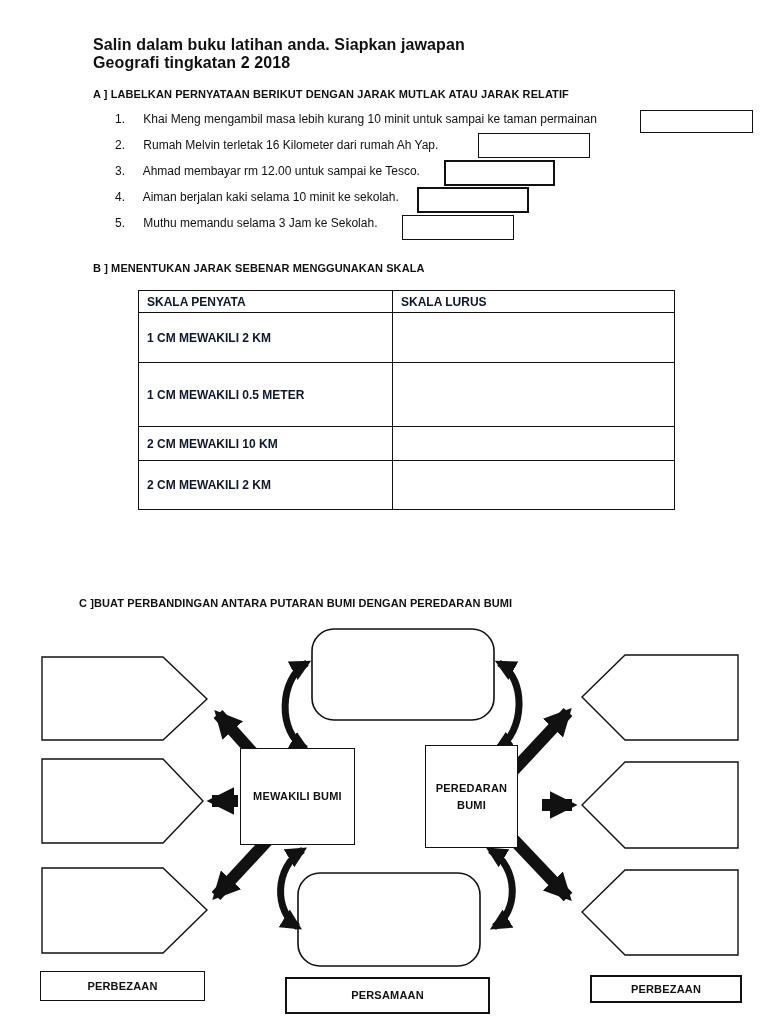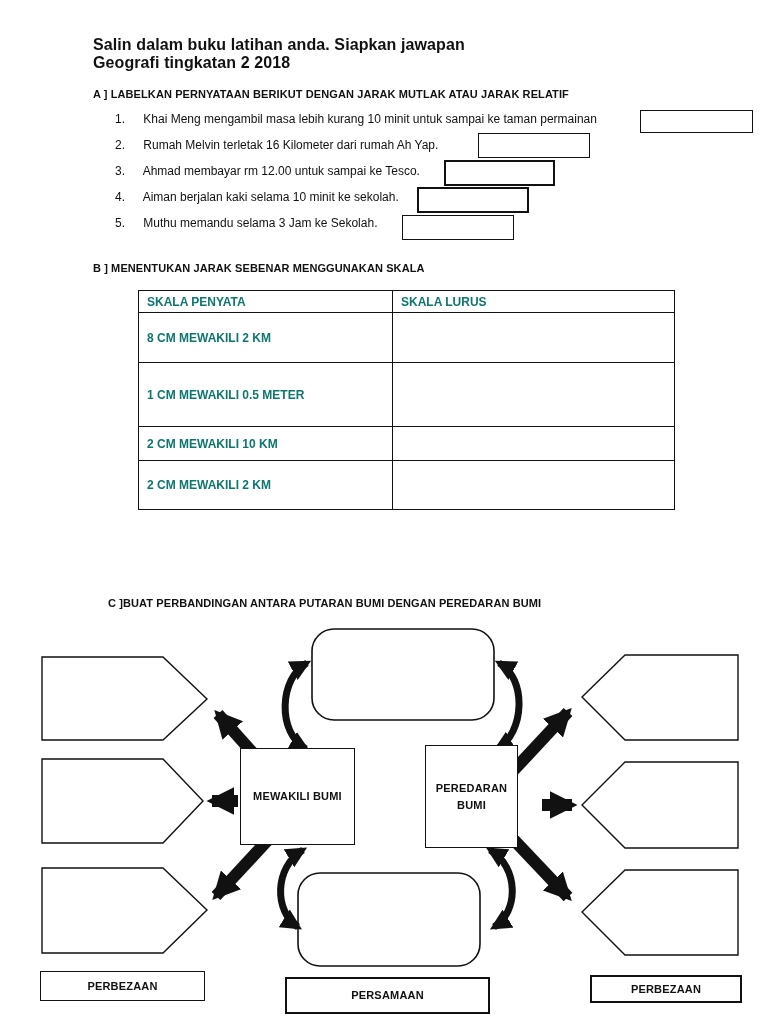--- a/index.html
+++ b/index.html
@@ -9,21 +9,21 @@
   .hline{font-size:16px;font-weight:700;letter-spacing:.1px;}
   .sec-head{font-size:11px;font-weight:700;letter-spacing:.1px;}
   .list-item{position:absolute;left:115px;font-size:12px;font-weight:400;white-space:nowrap;}
   .list-item .num{display:inline-block;width:25px;}
   .ansbox{position:absolute;background:#fff;border:1.5px solid #111;box-sizing:border-box;}
   .ansbox.thick{border-width:2.5px;}
   table.scale-table{position:absolute;left:138px;top:290px;width:537px;
         border-collapse:collapse;table-layout:fixed;}
   table.scale-table th,table.scale-table td{
         border:1.5px solid #111;font-size:12px;font-weight:700;
-        padding:0 0 0 8px;text-align:left;vertical-align:middle;color:#0f766e;}
+        padding:0 0 0 8px;text-align:left;vertical-align:middle;color:#0f172a;}
   table.scale-table th{height:21px;}
   .diagram-label{position:absolute;display:flex;align-items:center;justify-content:center;
         text-align:center;background:#fff;border:1.5px solid #111;box-sizing:border-box;
         font-size:11px;font-weight:700;letter-spacing:.2px;line-height:1.5;}
   svg{position:absolute;left:0;top:0;}
 </style>
 </head>
 <body>
 
 <div class="abs hline" style="left:93px;top:36px">Salin dalam buku latihan anda. Siapkan jawapan</div>
@@ -64,39 +64,39 @@
   <colgroup>
       <col style="width:254px">
       <col>
     </colgroup>
   <tbody>
   <tr>
     <th>SKALA PENYATA</th>
     <th>SKALA LURUS</th>
   </tr>
   <tr style="height:50px">
-    <td>8 CM MEWAKILI 2 KM</td>
+    <td>1 CM MEWAKILI 2 KM</td>
     <td></td>
   </tr>
   <tr style="height:64px">
     <td>1 CM MEWAKILI 0.5 METER</td>
     <td></td>
   </tr>
   <tr style="height:34px">
     <td>2 CM MEWAKILI 10 KM</td>
     <td></td>
   </tr>
   <tr style="height:49px">
     <td>2 CM MEWAKILI 2 KM</td>
     <td></td>
   </tr>
   </tbody>
 </table>
 
-<div class="abs sec-head" style="left:108px;top:597px">C ]BUAT PERBANDINGAN ANTARA PUTARAN BUMI DENGAN PEREDARAN BUMI</div>
+<div class="abs sec-head" style="left:79px;top:597px">C ]BUAT PERBANDINGAN ANTARA PUTARAN BUMI DENGAN PEREDARAN BUMI</div>
 
 <svg width="768" height="410" viewBox="0 614 768 410" style="top:614px">
   <defs>
     <marker id="headBig" viewBox="0 0 4 4" refX="3.2" refY="2" markerWidth="2.3" markerHeight="2.3" orient="auto-start-reverse">
       <path d="M0,0 L4,2 L0,4 Z" fill="#111"></path>
     </marker>
     <marker id="headSmall" viewBox="0 0 4 4" refX="3.1" refY="2" markerWidth="3" markerHeight="3" orient="auto-start-reverse">
       <path d="M0,0 L4,2 L0,4 Z" fill="#111"></path>
     </marker>
   </defs>

